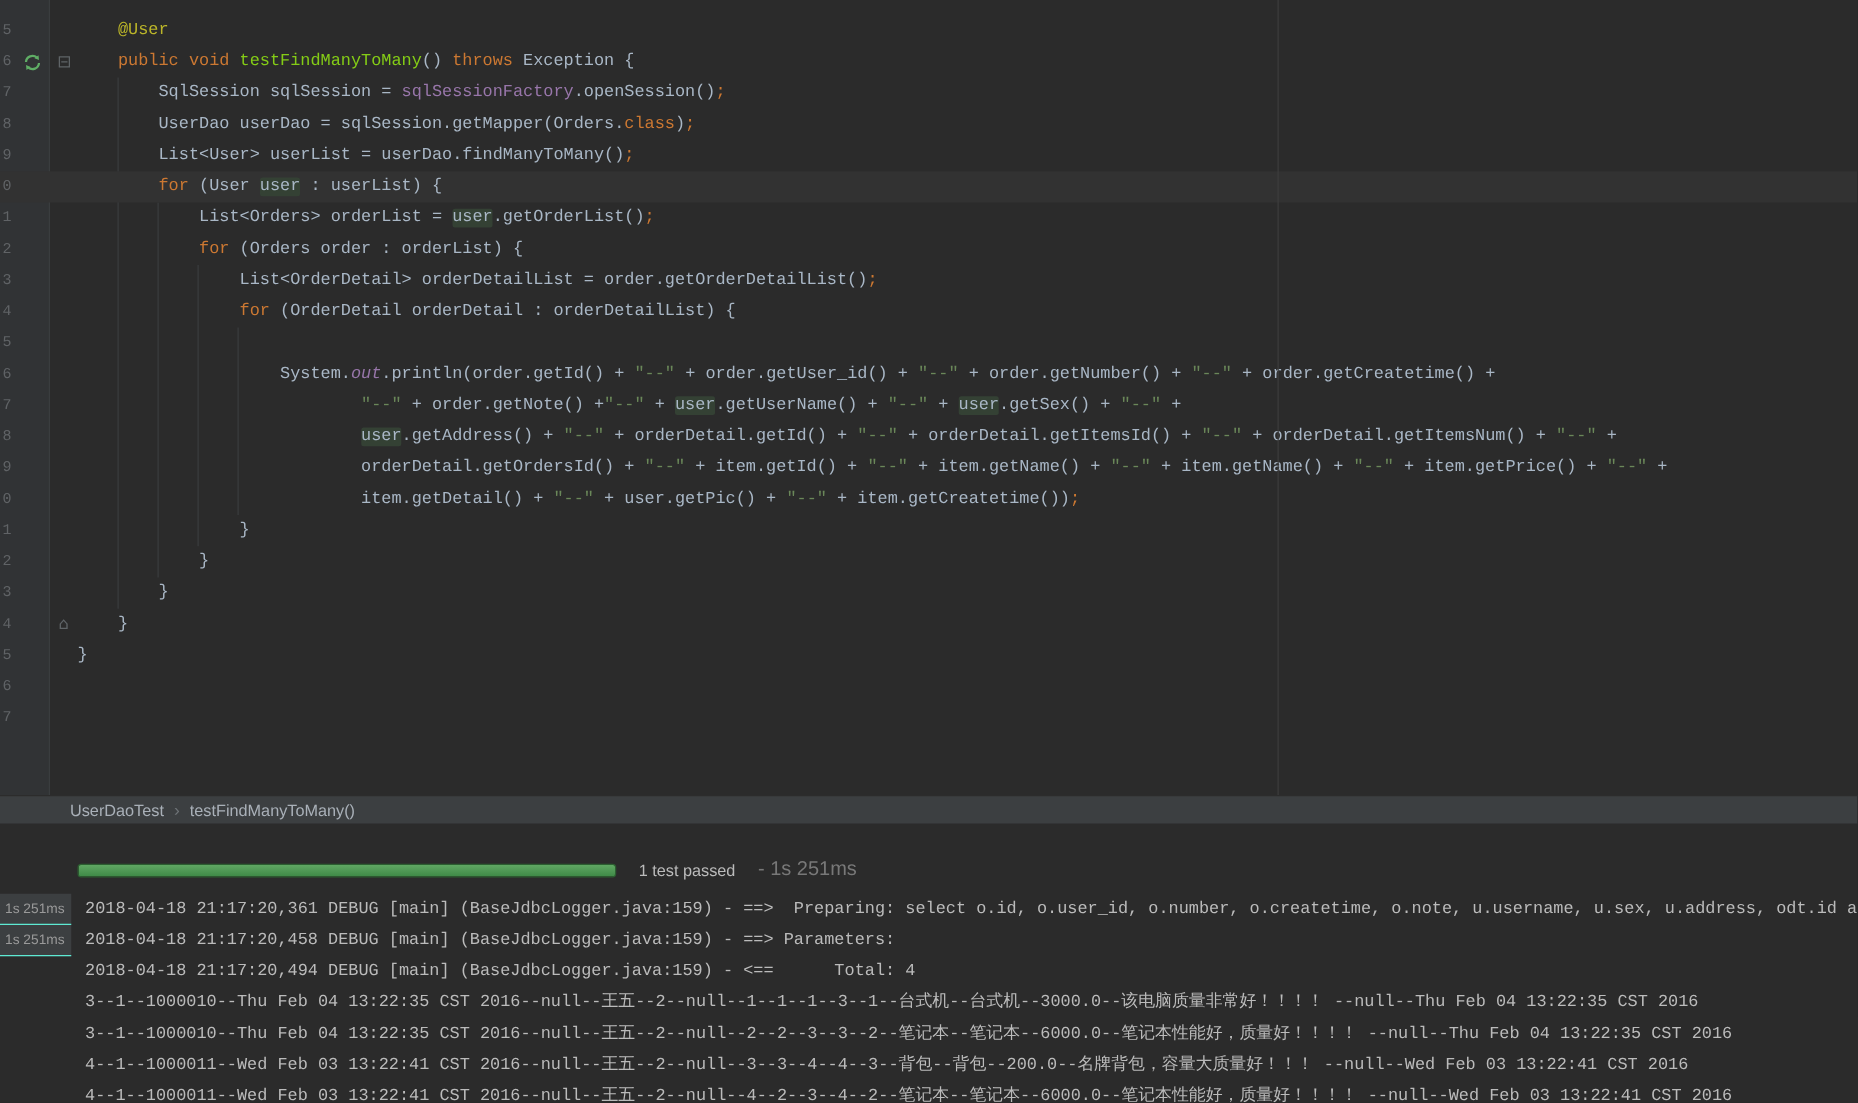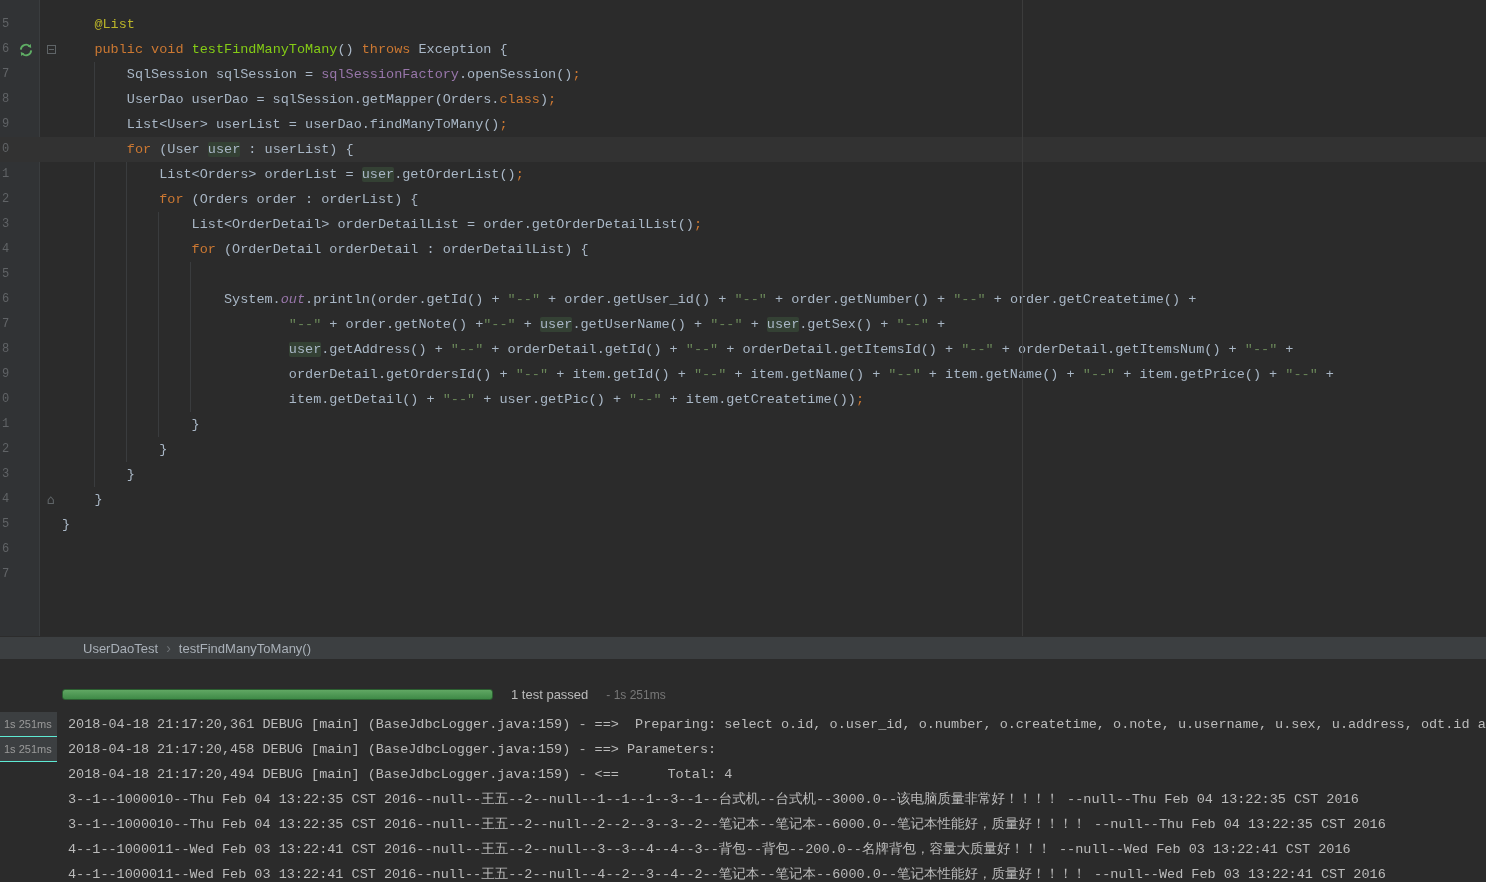--- a/index.html
+++ b/index.html
@@ -23,30 +23,30 @@
   .ctext{white-space:pre;font:13.5px/25px "Liberation Mono","DejaVu Sans Mono",monospace;color:#a9b7c6}
   .tk-kw{color:#cc7832}
   .tk-ann{color:#bbb529}
   .tk-fn{color:#84cc16}
   .tk-field{color:#9876aa}
   .tk-sfield{color:#9876aa;font-style:italic}
   .tk-str{color:#6a8759}
   .tk-hl{background:#344134;border-radius:2px}
 
   
-  .breadcrumb{height:23px;flex:none;background:#3c3f41;border-top:1px solid #2c2c2c;display:flex;align-items:center;padding-left:83px;gap:8px;font-size:13px;color:#a9b0b8}
+  .breadcrumb{height:23px;flex:none;background:#3c3f41;border-top:1px solid #2c2c2c;display:flex;align-items:center;padding-left:56px;gap:8px;font-size:13px;color:#a9b0b8}
   .crumb-sep{color:#6e7377;font-size:14px}
   .crumb-item{cursor:default}
 
   
   .test-panel{flex:1;background:#2b2b2b;position:relative;overflow:hidden}
   .progress-row{display:flex;align-items:center;gap:18px;padding:28px 0 0 62px}
   .progress-bar{width:431px;height:11px;flex:none;border-radius:3px;background:linear-gradient(#60a763,#3f8a47);border:1px solid #2c5f31}
   .status{font-size:13px;color:#bbbbbb}
-  .status-dur{font-size:12px;color:#787878}
+  .status-dur{font-size:16px;color:#787878}
   .console{position:relative;margin-top:10px}
   .conline{height:25px;line-height:25px;white-space:pre;font:13.5px/25px "Liberation Mono","DejaVu Sans Mono",monospace;color:#bbbbbb;padding-left:68px;overflow:hidden}
   .dur-col{position:absolute;left:0;top:0;width:57px;z-index:2}
   .durbadge{height:25px;line-height:24px;background:#3c3f41;color:#9a9a9a;font-size:11px;padding-left:4px;border-bottom:1px solid #5eead4}
 </style>
 </head>
 <body>
 
 <div class="app">
 
@@ -54,21 +54,21 @@
     <div class="gutter-bg"></div>
     <div class="indent-guide" style="left:94px;top:62px;height:425px"></div>
     <div class="indent-guide" style="left:126px;top:162px;height:300px"></div>
     <div class="indent-guide" style="left:158px;top:212px;height:225px"></div>
     <div class="indent-guide" style="left:190px;top:262px;height:150px"></div>
     <div class="code-lines">
         <div class="crow">
           <span class="gnum">5</span>
           <span class="gico"></span>
           <span class="gfold"></span>
-          <span class="ctext" style="padding-left: 4ch;"><span class="tk-ann">@List</span></span>
+          <span class="ctext" style="padding-left: 4ch;"><span class="tk-ann">@User</span></span>
         </div>
         <div class="crow">
           <span class="gnum">6</span>
           <span class="gico">
             <svg viewBox="0 0 16 16" width="16" height="16">
               <path d="M13.2 8.4a5.2 5.2 0 0 1-8.7 3.5" fill="none" stroke="#5fad65" stroke-width="1.8"></path>
               <path d="M2.8 7.6a5.2 5.2 0 0 1 8.7-3.5" fill="none" stroke="#5fad65" stroke-width="1.8"></path>
               <path d="M3.2 13.9l-.4-3.9 3.6 1.5z" fill="#5fad65"></path>
               <path d="M12.8 2.1l.4 3.9-3.6-1.5z" fill="#5fad65"></path>
             </svg>

